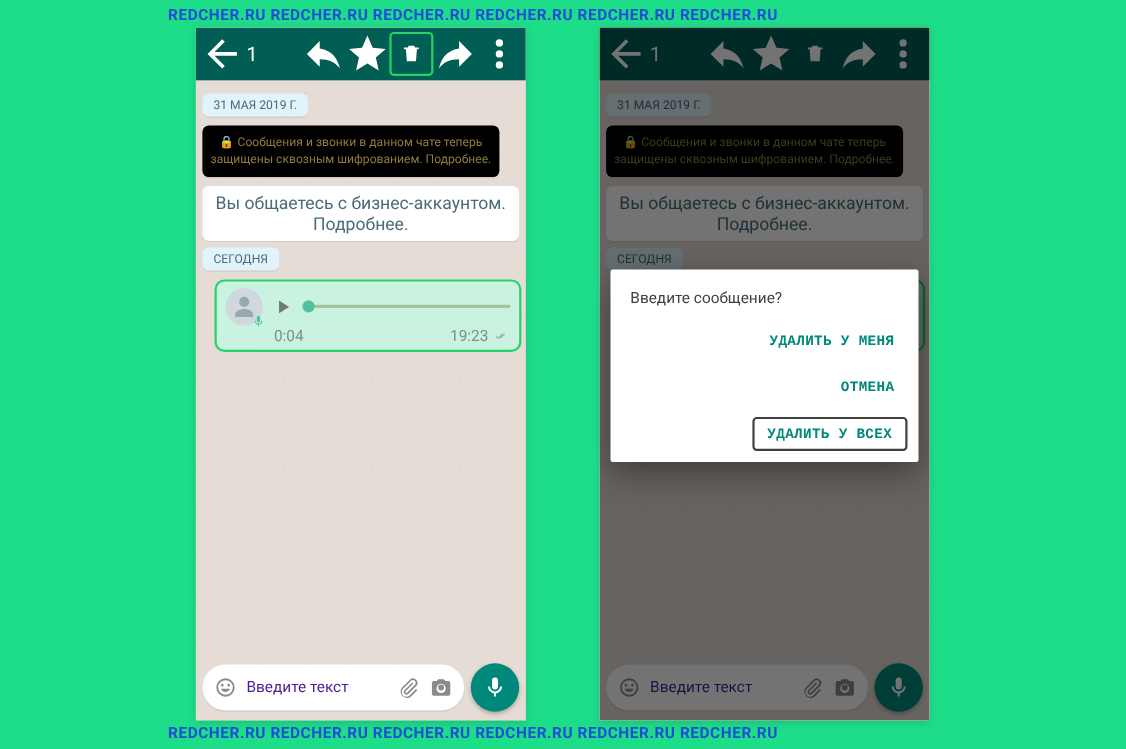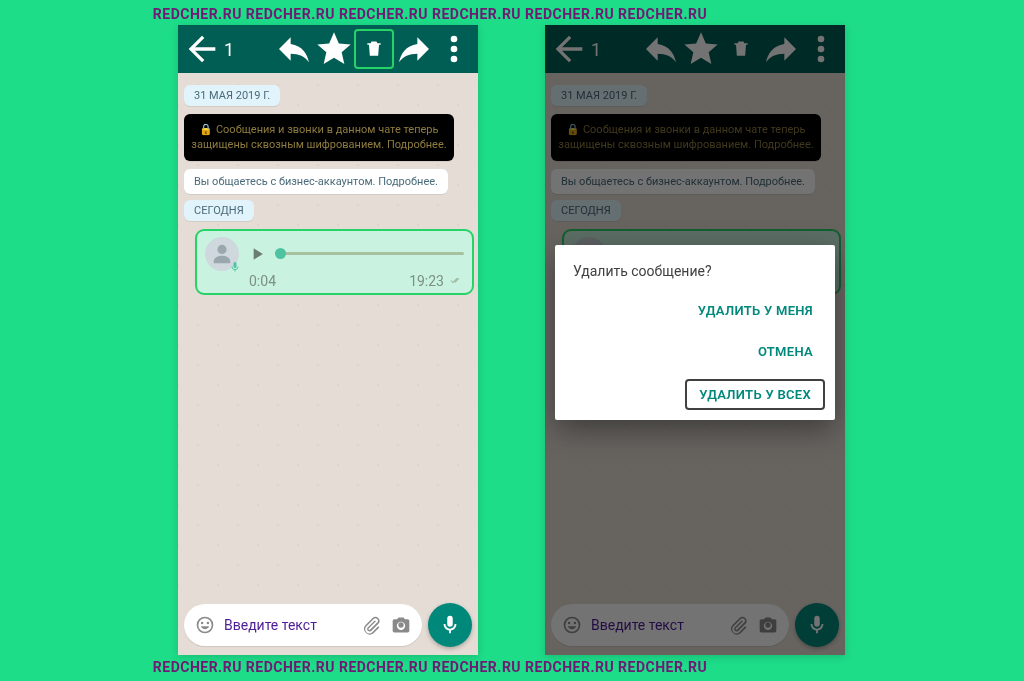--- a/index.html
+++ b/index.html
@@ -6,21 +6,21 @@
   body {
     width: 1024px; height: 681px;
     background: #1ddd89;
     font-family: -apple-system, BlinkMacSystemFont, "Segoe UI", Roboto, Helvetica, Arial, sans-serif;
     position: relative;
     overflow: hidden;
   }
   .watermark-row {
     position: absolute; left: 0; width: 860px;
     font-weight: 700; font-size: 14px; letter-spacing: 0.5px;
-    color: #701a75; white-space: nowrap; text-align: center;
+    color: #1d4ed8; white-space: nowrap; text-align: center;
   }
   .watermark-top { top: 6px; }
   .watermark-bottom { bottom: 6px; }
 
   .phone {
     position: absolute;
     width: 300px; height: 630px;
     top: 25px;
     background: #e5ddd5;
     overflow: hidden;
@@ -87,21 +87,21 @@
     text-align: center;
     padding: 8px 0;
     border-radius: 6px;
     margin-top: 8px;
     width: 270px;
     box-shadow: 0 1px 0 rgba(0,0,0,.08);
   }
   .biz-pill {
     background: #ffffff;
     color: #4a6b7a;
-    font-size: 11px;
+    font-size: 16px;
     padding: 6px 10px;
     border-radius: 6px;
     margin-top: 8px;
     box-shadow: 0 1px 0 rgba(0,0,0,.08);
     text-align:center;
   }
 
   .voice {
     margin-top: 10px;
     align-self: flex-end;
@@ -171,21 +171,21 @@
     position:absolute;inset:0;background:rgba(0,0,0,.55);z-index:5;
   }
   .dialog{
     position:absolute;z-index:6;
     left:10px;right:10px;top:220px;
     background:#fff;border-radius:2px;
     box-shadow:0 10px 30px rgba(0,0,0,.4);
     padding:18px 10px 10px 18px;
   }
   .dialog-title{font-size:14px;color:#404040;margin-bottom:18px;}
-  .dialog-actions{display:flex;flex-direction:column;align-items:flex-end;gap:14px;}
+  .dialog-actions{display:flex;flex-direction:column;align-items:flex-end;gap:14px;font-family:Liberation Mono, monospace;}
   .dialog-btn{
     color:#00897b;font-weight:600;font-size:13px;letter-spacing:.3px;
     padding:6px 12px;text-transform:uppercase;
   }
   .dialog-btn.hl{
     border:2px solid #404040;border-radius:4px;
   }
 
   svg { display:block; }
 </style>
@@ -401,20 +401,20 @@
     </div>
     <div class="mic-fab">
       <svg viewBox="0 0 24 24">
           <path d="M12 14a3 3 0 0 0 3-3V5a3 3 0 0 0-6 0v6a3 3 0 0 0 3 3zm5-3a5 5 0 0 1-10 0H5a7 7 0 0 0 6 6.9V21h2v-3.1A7 7 0 0 0 19 11h-2z"></path>
         </svg>
     </div>
   </div>
 
   <div class="dim-overlay"></div>
   <div class="dialog">
-    <div class="dialog-title">Удалить сообщение?</div>
+    <div class="dialog-title">Введите сообщение?</div>
     <div class="dialog-actions">
       <div class="dialog-btn">УДАЛИТЬ У МЕНЯ</div>
       <div class="dialog-btn">ОТМЕНА</div>
       <div class="dialog-btn hl">УДАЛИТЬ У ВСЕХ</div>
     </div>
   </div>
 </div>
 
 </body></html>

